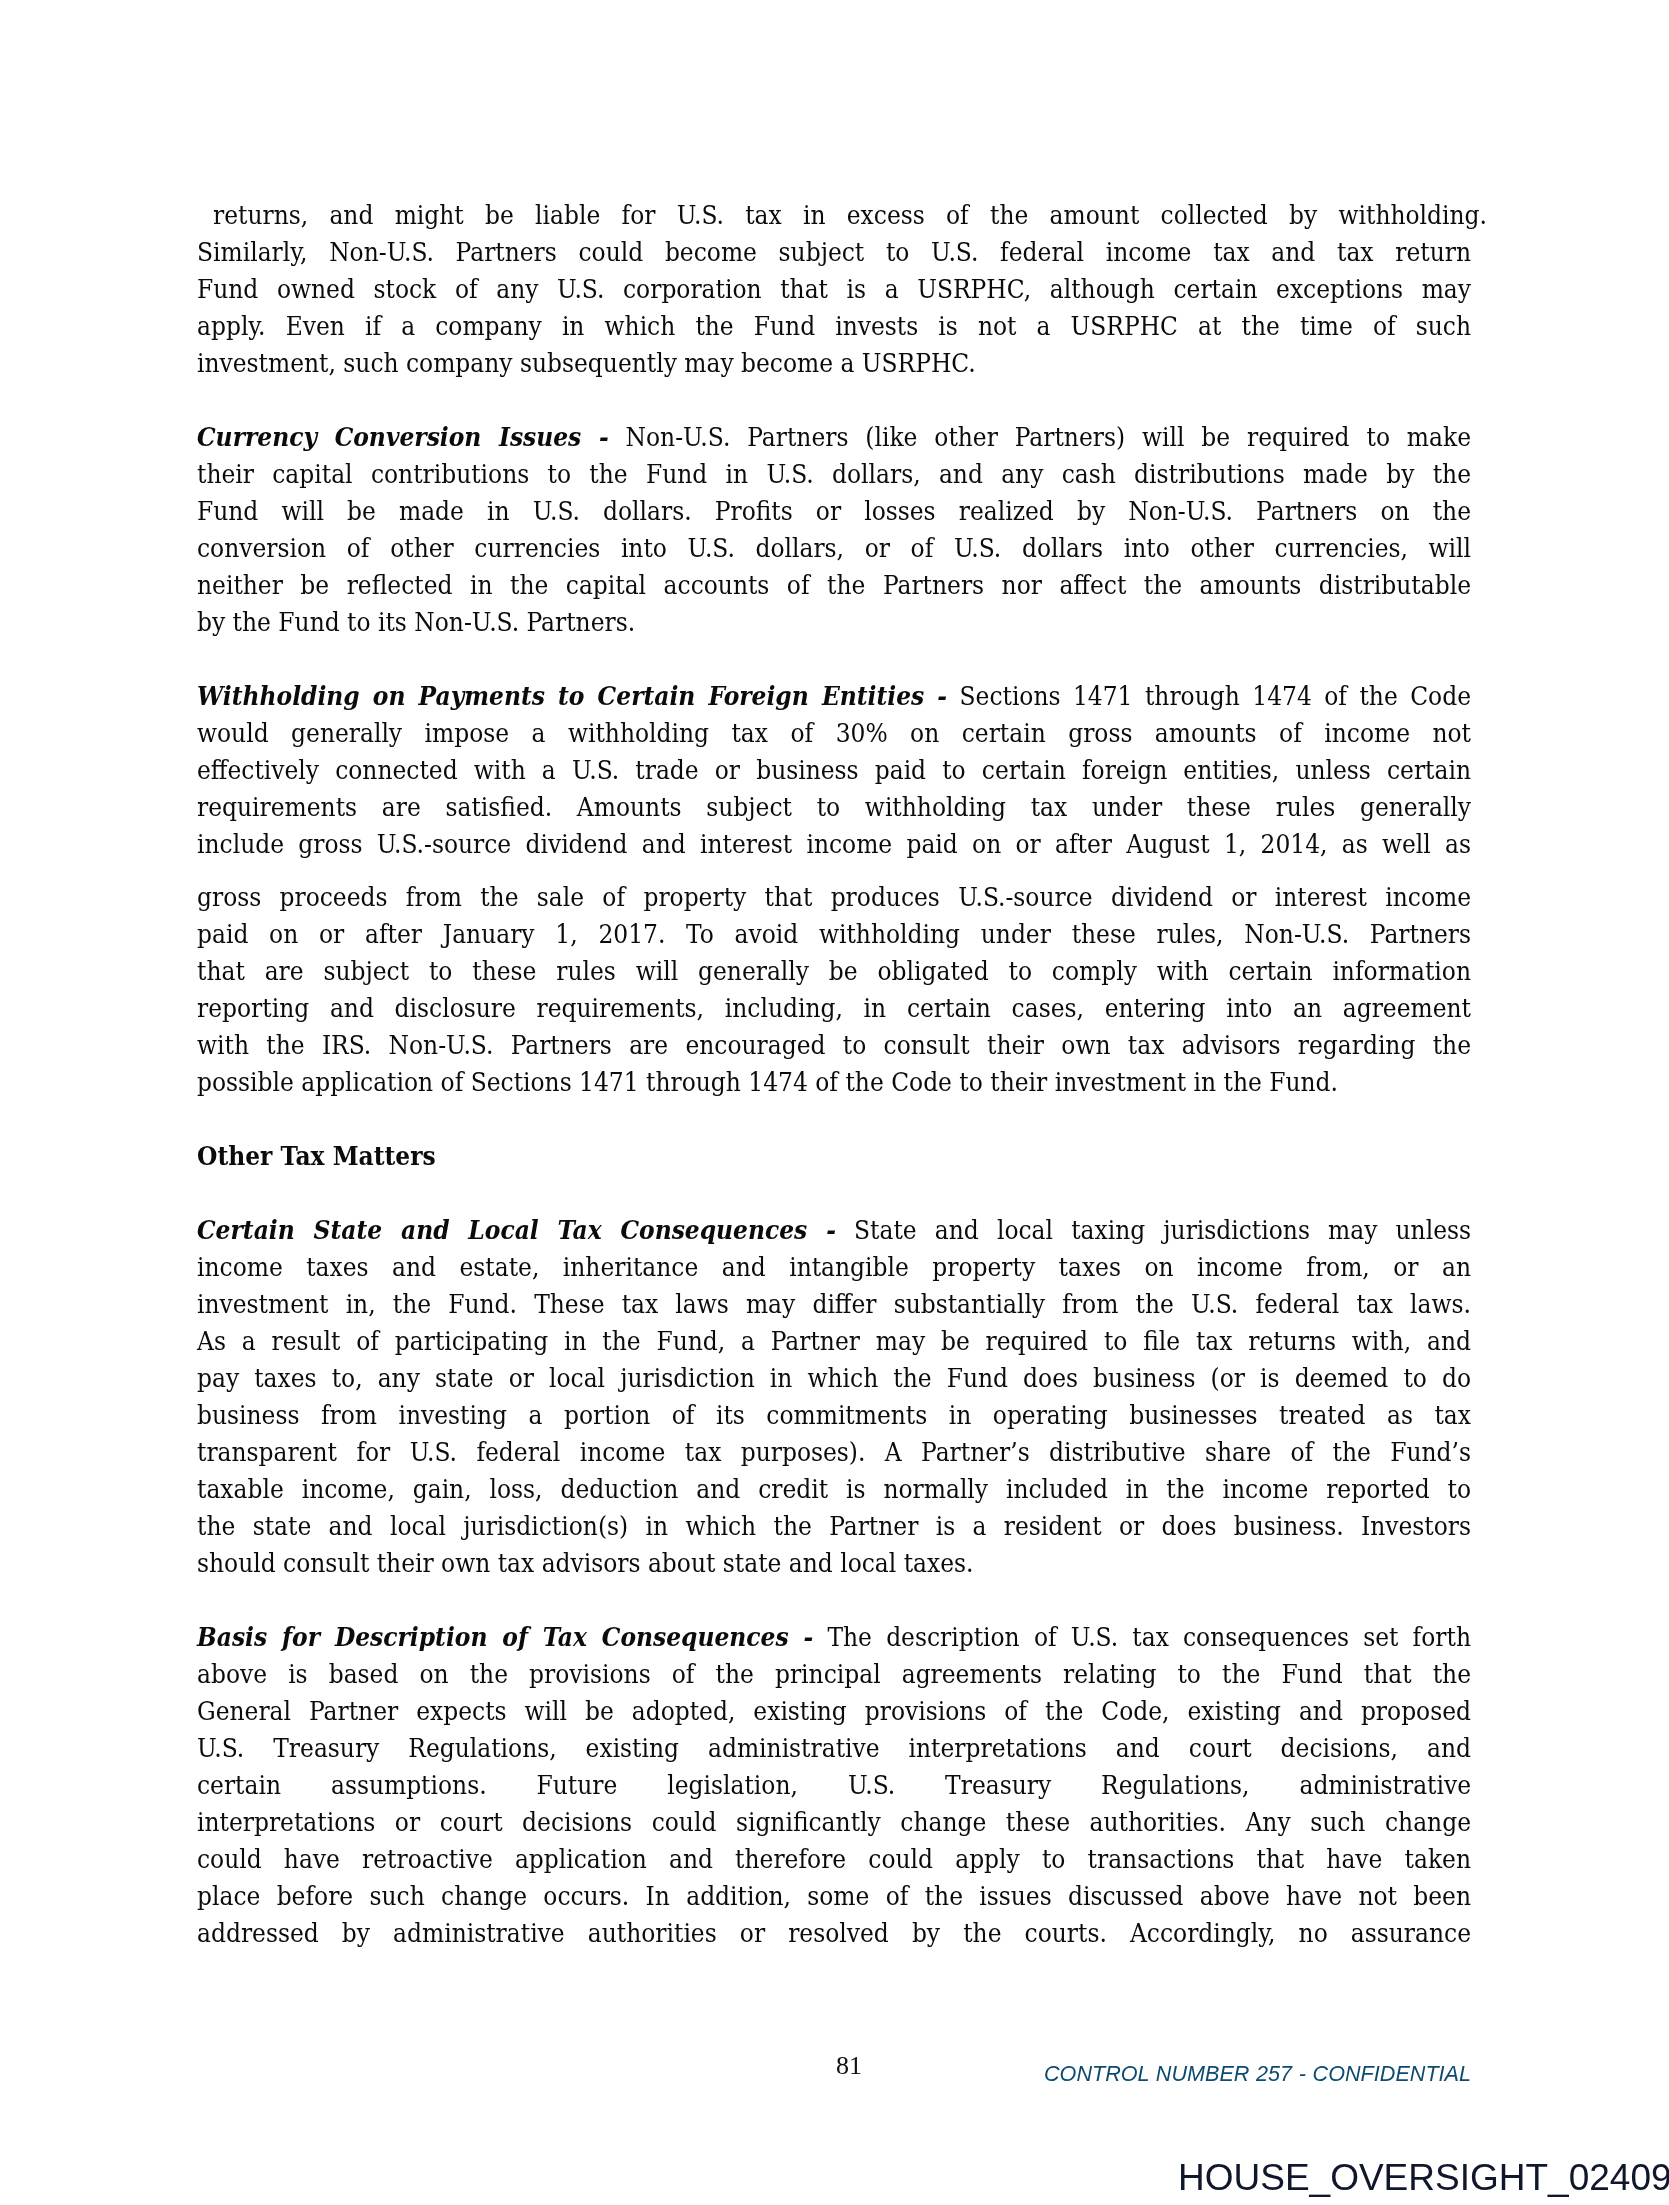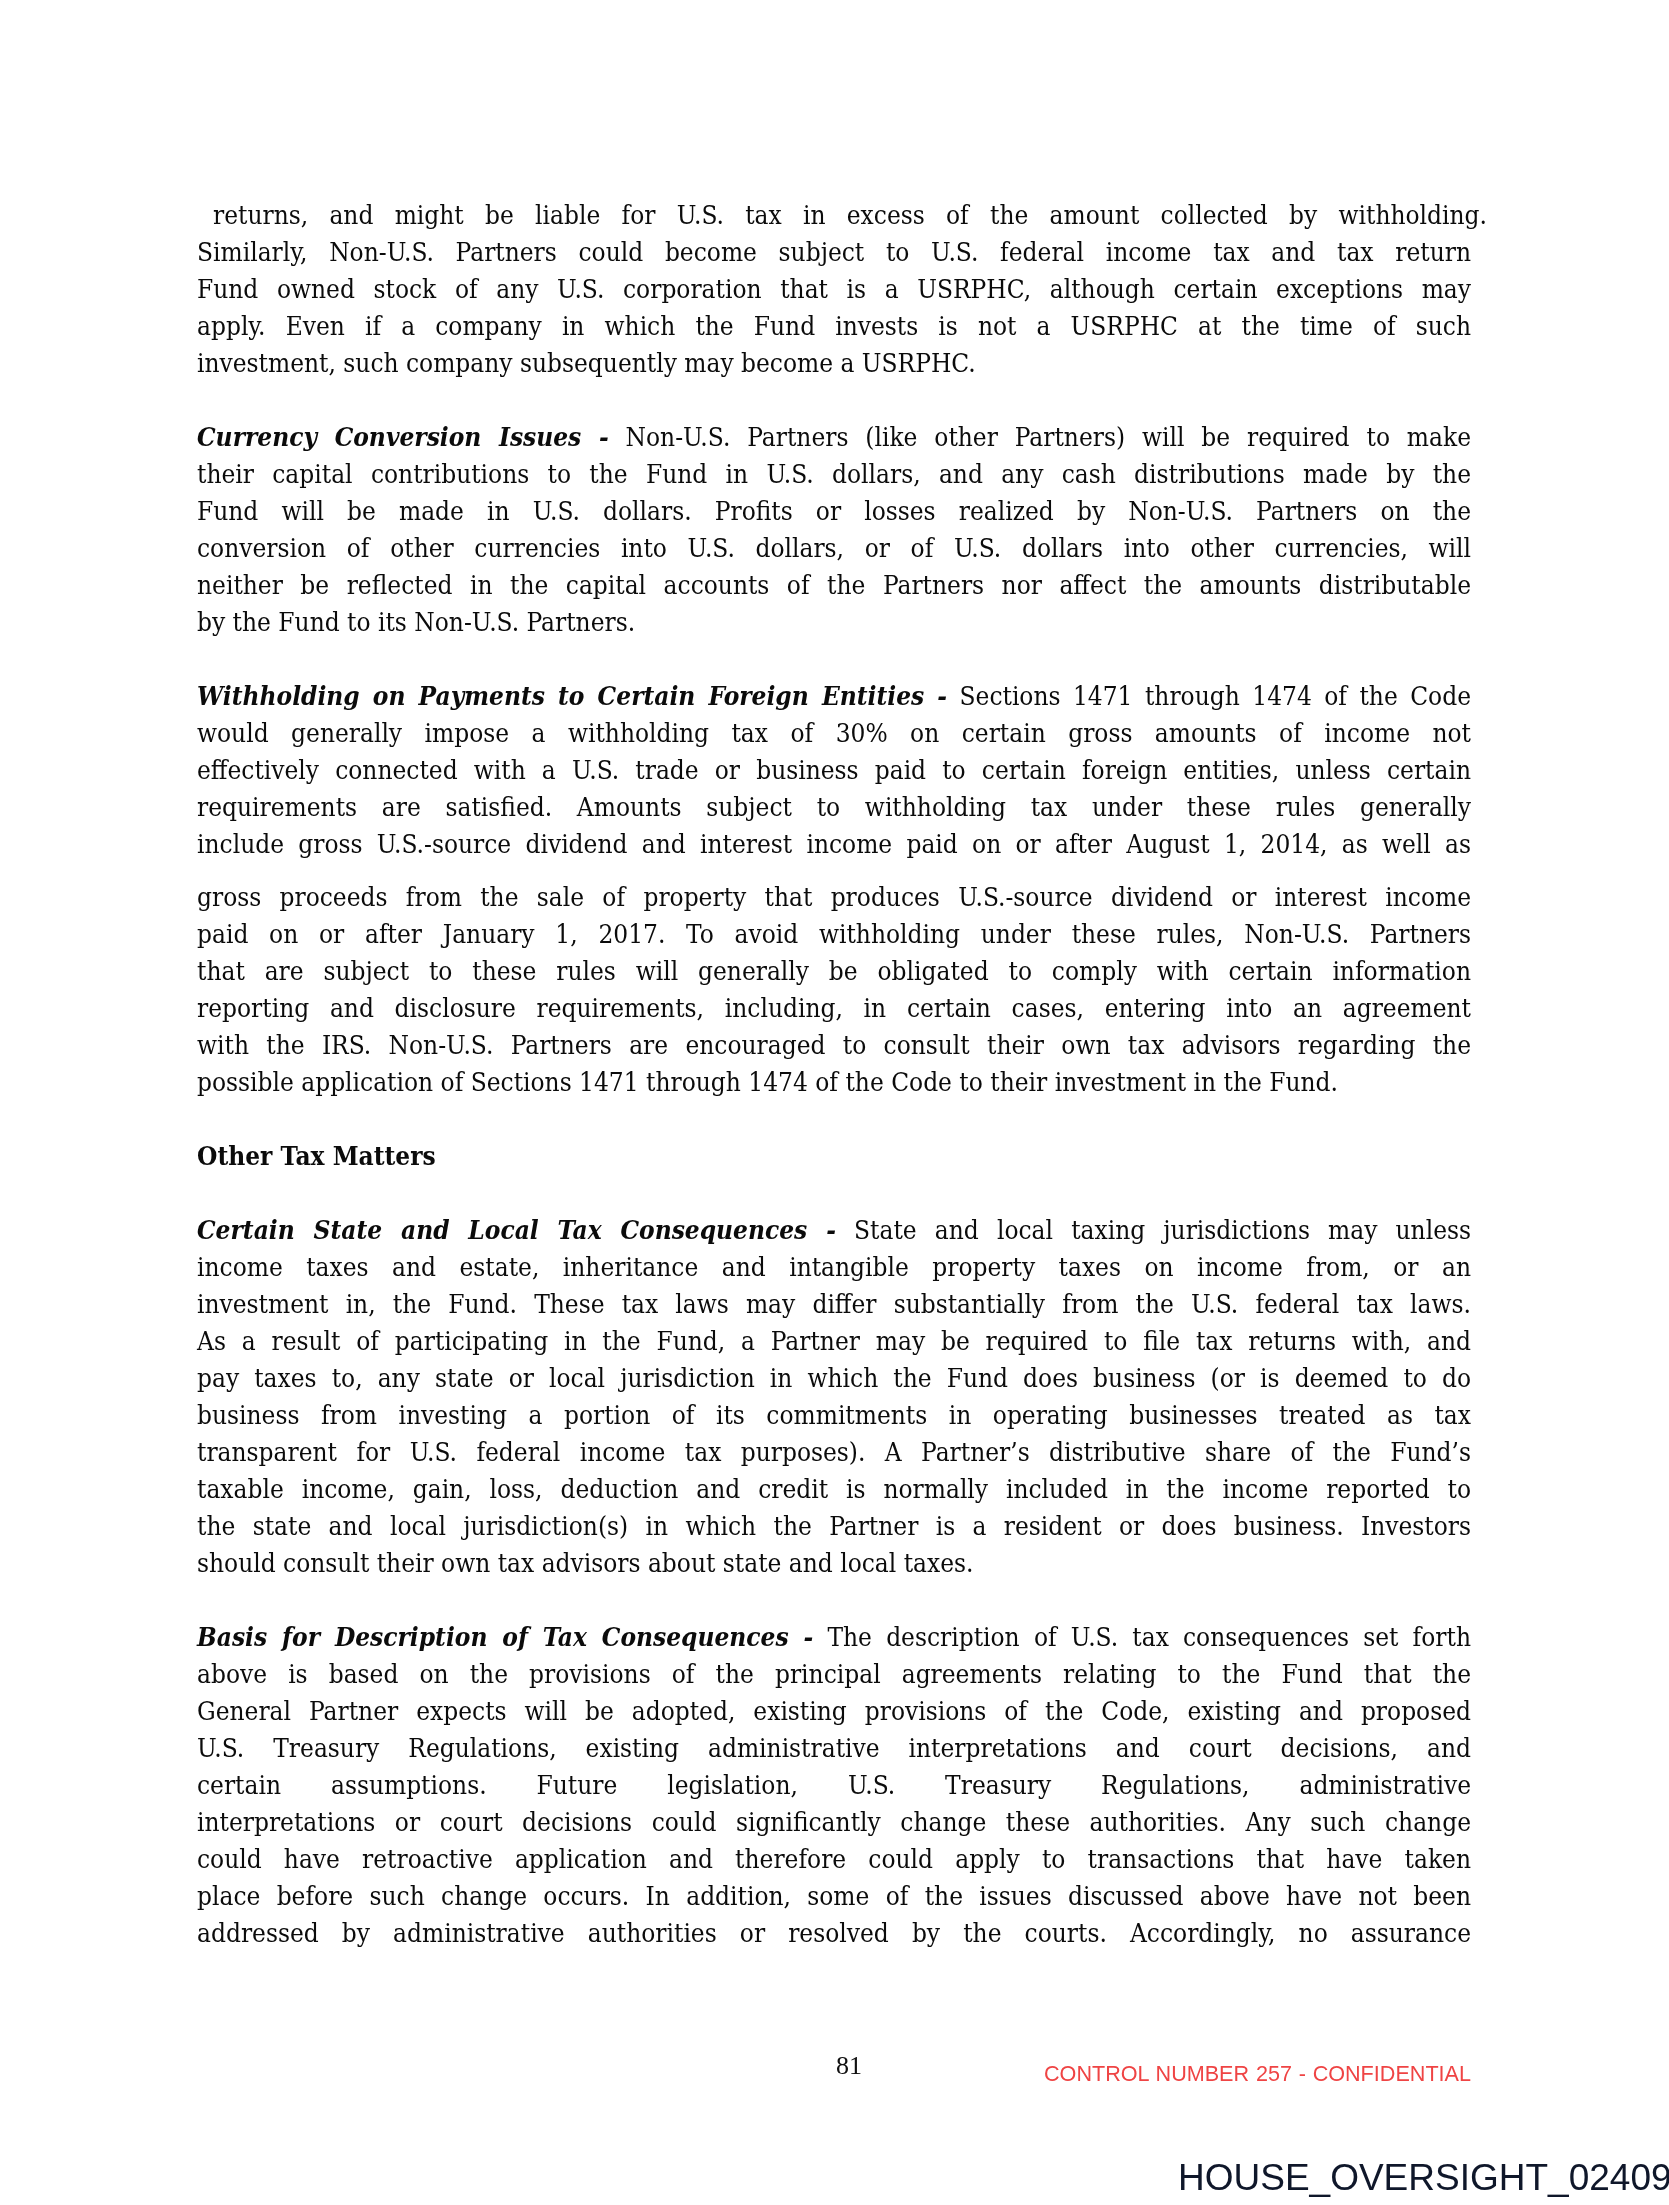--- a/index.html
+++ b/index.html
@@ -19,22 +19,22 @@
   .line > span.txt { display: inline; }
   .blank { display: block; height: 37px; }
   .run-head { font-style: italic; font-weight: bold; }
   .section-heading { font-weight: bold; }
   .page-number {
     position: absolute; left: 836px; top: 2051px;
     font-family: "Liberation Serif", serif; font-size: 26px; color: #111;
   }
   .control-number {
     position: absolute; left: 1044px; top: 2061px; width: 427px;
-    font-family: "Liberation Sans", sans-serif; font-size: 21.6px; color: #ef4444;
-    white-space: nowrap; text-align: justify; text-align-last: justify;
+    font-family: "Liberation Sans", sans-serif; font-size: 21.6px; color: #0c4a6e;
+    white-space: nowrap; text-align: justify; text-align-last: justify; font-style: italic;
   }
   .bates {
     position: absolute; left: 1178px; top: 2157px; width: 424px;
     font-family: "Liberation Sans", sans-serif; font-size: 37px; color: #0f172a;
     white-space: nowrap; text-align: justify; text-align-last: justify;
   }
 </style>
 </head>
 <body>
 

